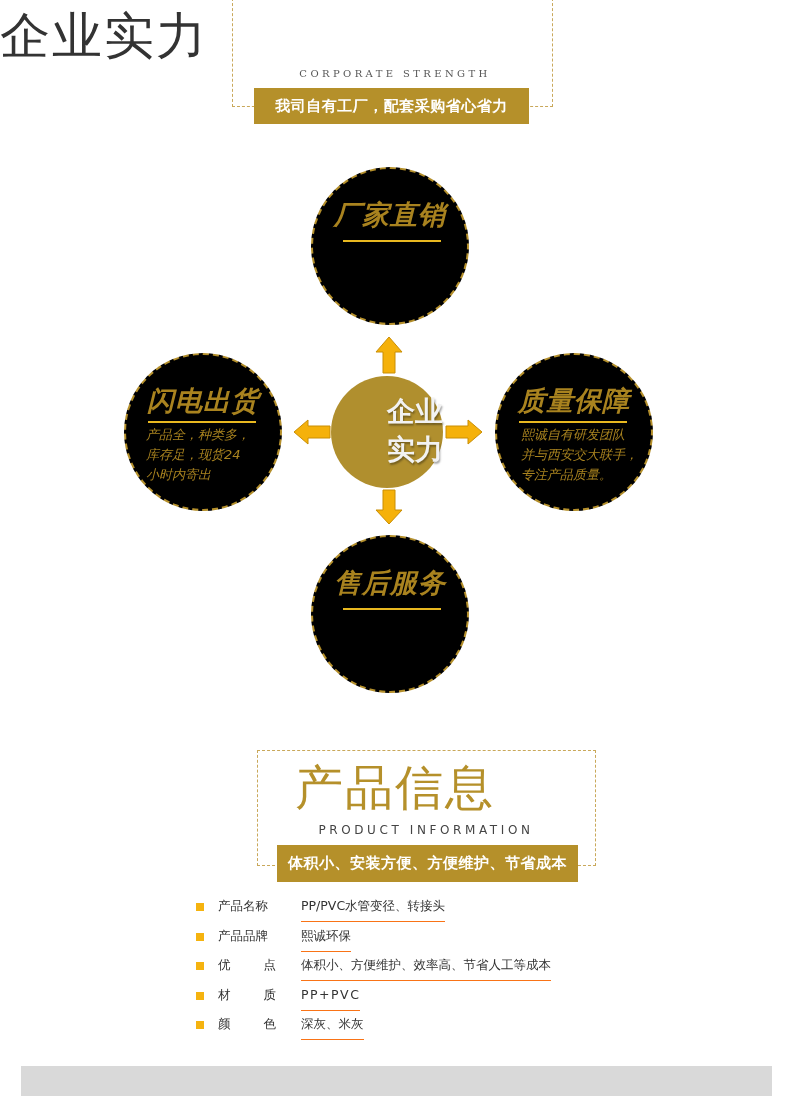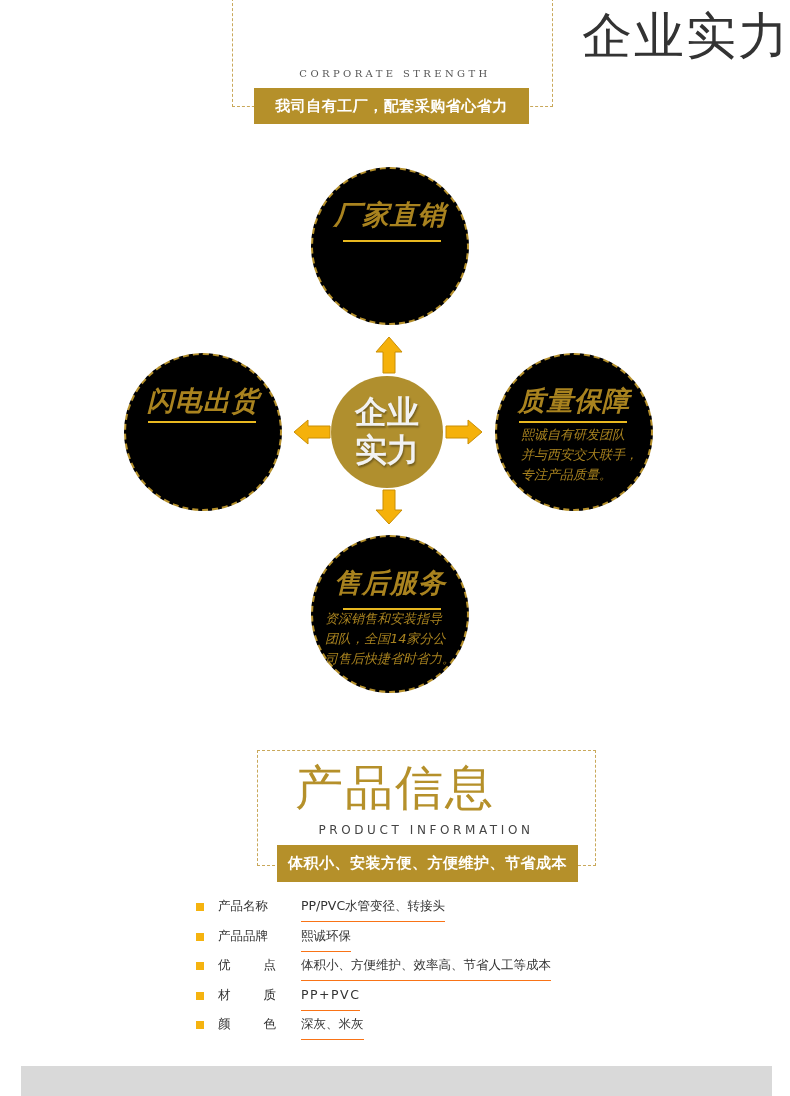--- a/index.html
+++ b/index.html
@@ -5,21 +5,21 @@
     * { box-sizing: border-box; margin: 0; padding: 0; }
     html, body { width: 790px; height: 1096px; background: #ffffff; overflow: hidden; }
     body { position: relative; font-family: "DejaVu Sans", "Liberation Sans", sans-serif; }
 
     
     .hdr-box {
       position: absolute; left: 232px; top: -2px; width: 321px; height: 109px;
       border: 1px dashed #c9a85a; border-top: none;
     }
     .hdr-title {
-      position: absolute; left: 0; width: 790px; top: 6px; text-align: right;
+      position: absolute; left: 0; width: 790px; top: 6px; text-align: left;
       font-size: 50px; line-height: 60px; color: #333333; letter-spacing: 2px; font-weight: normal;
     }
     .hdr-sub {
       position: absolute; left: 0; width: 790px; top: 68px; text-align: center;
       font-family: "DejaVu Serif", "Liberation Serif", serif;
       font-size: 10px; letter-spacing: 3.4px; color: #555555;
     }
     .banner {
       position: absolute; background: #b5902a; color: #ffffff; text-align: center;
       font-weight: bold; font-size: 15px; letter-spacing: 0.5px;
@@ -53,22 +53,22 @@
     .ring-bottom .r-text { left: 12px; width: 140px; top: 72px; text-align: left; }
 
     .ring-left .r-title, .ring-right .r-title { top: 28px; }
     .ring-left .r-line { left: 22px; width: 108px; top: 66px; }
     .ring-right .r-line { left: 22px; width: 108px; top: 66px; }
     .ring-left .r-text { left: 20px; width: 128px; top: 70px; }
     .ring-right .r-text { left: 24px; width: 130px; top: 70px; }
 
     .core {
       position: absolute; left: 331px; top: 376px; width: 112px; height: 112px; border-radius: 50%;
-      background: #b08f2e; color: #f2f2f2; text-align: center;
-      font-size: 32px; font-weight: bold; line-height: 38px; padding-top: 17px;
+      background: #b08f2e; color: #f2f2f2; text-align: right;
+      font-size: 28px; font-weight: bold; line-height: 38px; padding-top: 17px;
       text-shadow: 1px 2px 2px rgba(0,0,0,0.35);
     }
     .arrow { position: absolute; }
 
     
     .prod-box {
       position: absolute; left: 257px; top: 750px; width: 339px; height: 116px;
       border: 1px dashed #c9a85a;
     }
     .prod-title {
@@ -109,40 +109,40 @@
 <div class="banner banner-1">我司自有工厂，配套采购省心省力</div>
 
 <div class="ring ring-top">
   <div class="r-title">厂家直销</div>
   <div class="r-line"></div>
 </div>
 
 <div class="ring ring-left">
   <div class="r-title">闪电出货</div>
   <div class="r-line"></div>
+  <div class="r-text">
+    <div>产品全，种类多，</div>
+    <div>库存足，现货24</div>
+    <div>小时内寄出</div>
+  </div>
 </div>
 
 <div class="ring ring-right">
   <div class="r-title">质量保障</div>
   <div class="r-line"></div>
   <div class="r-text">
     <div>熙诚自有研发团队</div>
     <div>并与西安交大联手，</div>
     <div>专注产品质量。</div>
   </div>
 </div>
 
 <div class="ring ring-bottom">
   <div class="r-title">售后服务</div>
   <div class="r-line"></div>
-  <div class="r-text">
-    <div>资深销售和安装指导</div>
-    <div>团队，全国14家分公</div>
-    <div>司售后快捷省时省力。</div>
-  </div>
 </div>
 
 <div class="core">
   <div>企业</div>
   <div>实力</div>
 </div>
 
 <svg class="arrow" style="left:375px; top:336px;" width="28" height="38" viewBox="0 0 28 38">
   <polygon points="14,1 27,16 20,16 20,37 8,37 8,16 1,16" fill="#f5b10a" stroke="#c98e05" stroke-width="1"></polygon>
 </svg>

